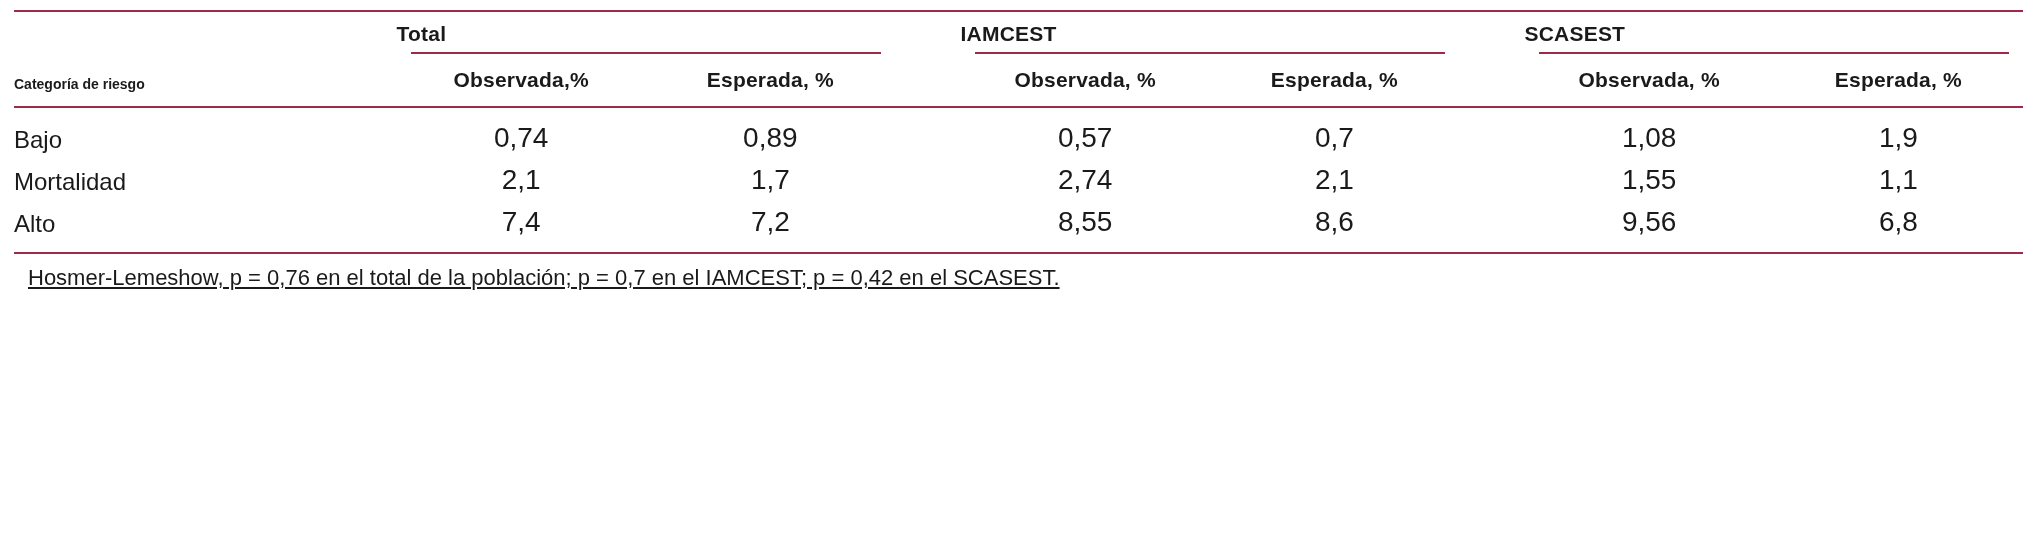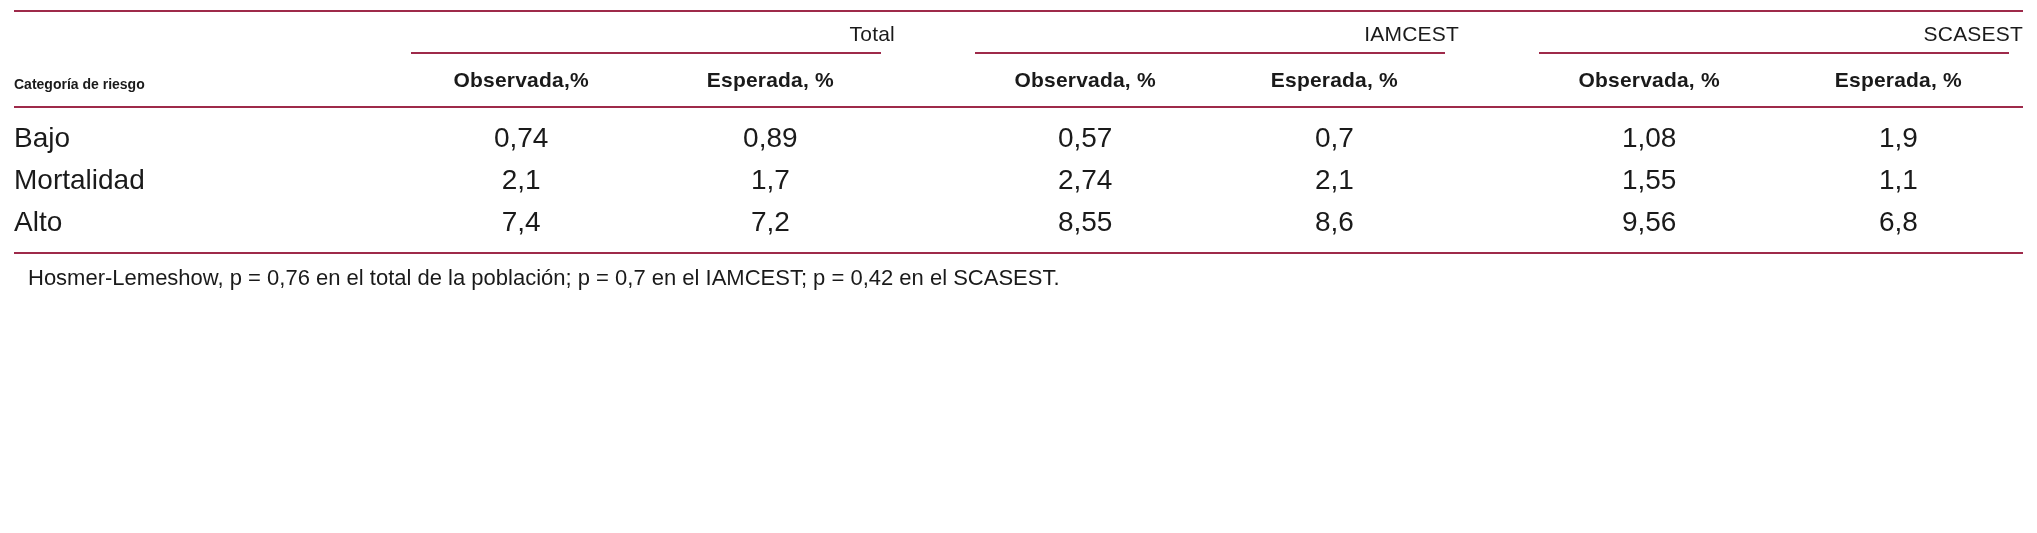--- a/index.html
+++ b/index.html
@@ -46,23 +46,23 @@
   table.main {
     width: 100%;
     border-collapse: collapse;
     table-layout: fixed;
   }
   table.main th, table.main td {
     padding: 0;
     vertical-align: bottom;
   }
   .group-head {
-    text-align: right;
+    text-align: left;
     font-size: 21px;
-    font-weight: normal;
+    font-weight: bold;
     padding: 10px 0 6px 0 !important;
     letter-spacing: 0.2px;
   }
   .group-rule {
     height: 2px;
     background: #9e2a4a;
     margin: 0 14px 0 14px;
   }
   .group-rule-spacer {
     height: 2px;
@@ -82,41 +82,42 @@
     white-space: nowrap;
   }
   .head-underline td {
     border-bottom: 2px solid #9e2a4a;
     height: 0;
     font-size: 0;
     line-height: 0;
   }
   td.rowlabel {
     text-align: left;
-    font-size: 28px;
+    font-size: 24px;
     padding: 6px 0 4px 0 !important;
     white-space: nowrap;
   }
   td.val {
     text-align: center;
     font-size: 28px;
     padding: 6px 0 4px 0 !important;
     margin-top: 30px;
   }
   tr.first-body td {
     padding-top: 14px !important;
   }
   tr.last-body td {
     padding-bottom: 14px !important;
   }
   .footnotes {
     padding: 8px 14px 0 14px;
     font-size: 22px;
     line-height: 1.42;
     color: #1a1a1a;
+    text-decoration: underline;
   }
   .footnote-line {
     margin: 0;
     white-space: nowrap;
   }
 </style>
 </head>
 <body>
 
 <div class="table-wrap">

